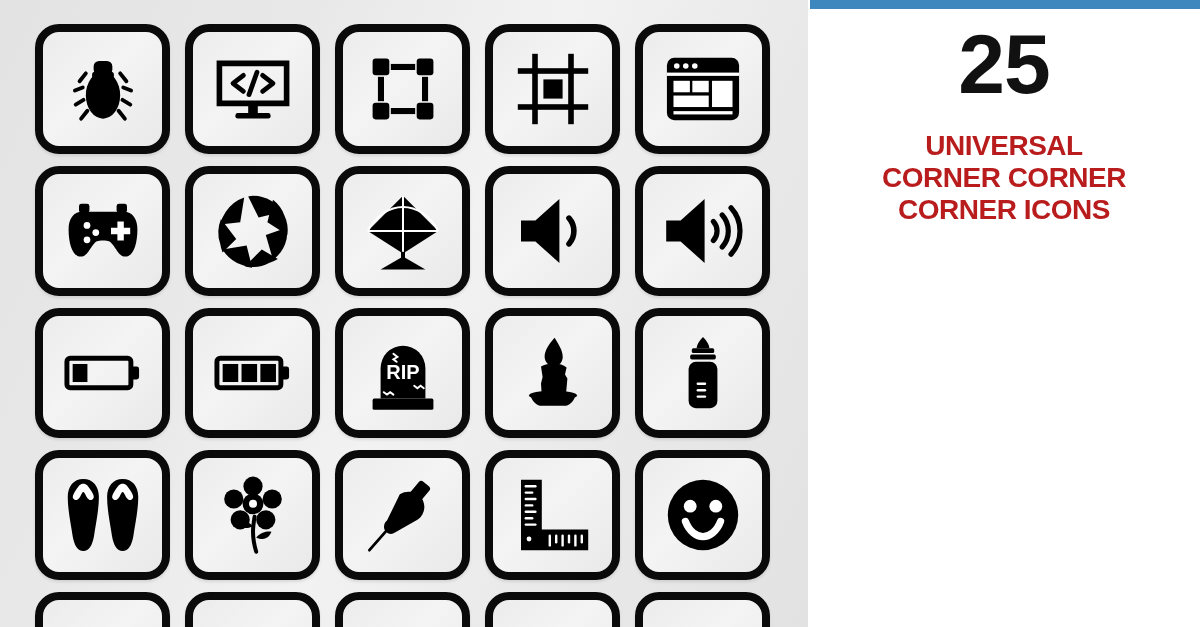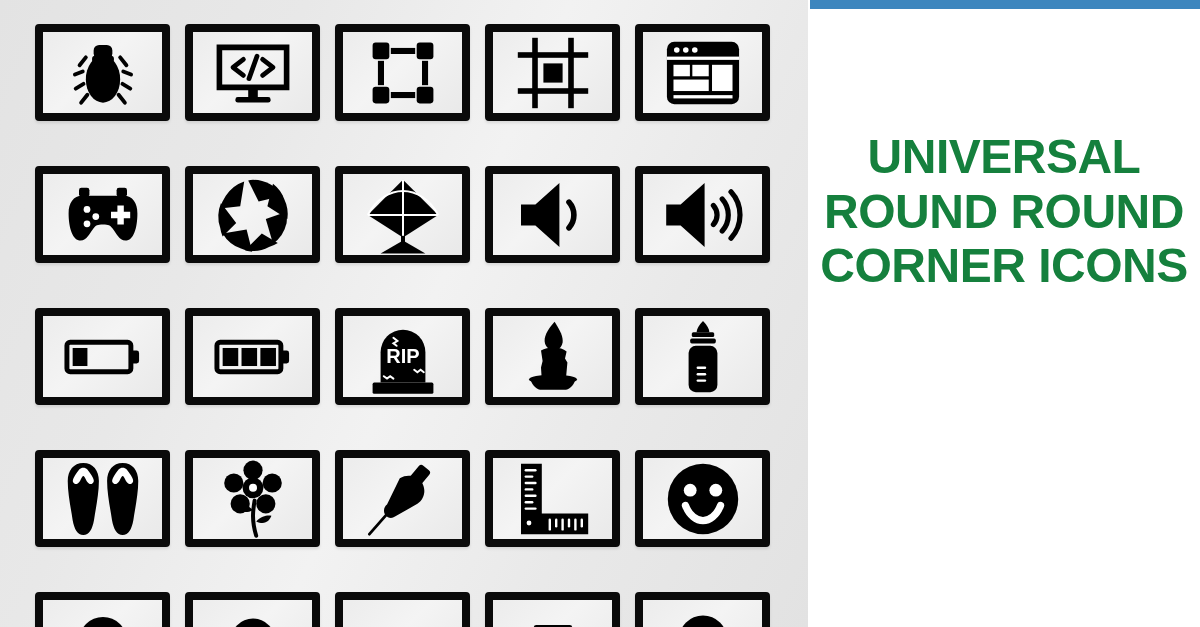--- a/index.html
+++ b/index.html
@@ -17,22 +17,22 @@
     overflow:hidden;
   }
   #icon-grid{
     position:absolute;left:35px;top:24px;
     display:grid;
     grid-template-columns:repeat(5,135px);
     grid-template-rows:repeat(5,131px);
     column-gap:15px;row-gap:11px;
   }
   .tile{
-    width:135px;height:97px;box-sizing:border-box;
-    border:8px solid #0a0a0a;border-radius:4px;
+    width:135px;height:130px;box-sizing:border-box;
+    border:8px solid #0a0a0a;border-radius:24px;
     background:linear-gradient(135deg,#ececec 0%,#f4f4f4 45%,#e9e9e9 100%);
     display:flex;align-items:center;justify-content:center;
     box-shadow:0 2px 3px rgba(0,0,0,.10);
   }
   .tile svg{display:block;}
   .glyph{fill:#000;}
 
   
   #right-panel{
     position:absolute;left:808px;top:0;width:392px;height:627px;
@@ -41,21 +41,21 @@
   #top-accent-bar{
     position:absolute;left:2px;top:0;width:390px;height:9px;
   }
   #big-number{
     position:absolute;left:0;top:22px;width:392px;
     text-align:center;font-size:84px;font-weight:700;line-height:1;
     letter-spacing:-1px;color:#111;
   }
   #title-block{
     position:absolute;left:0;top:130px;width:392px;text-align:center;
-    font-size:48px;font-weight:700;line-height:1.14;color:#15803d;
+    font-size:28px;font-weight:700;line-height:1.14;color:#b91c1c;
     letter-spacing:-0.5px;
   }
   #title-block div{white-space:nowrap;}
 </style>
 </head>
 <body>
 
 <div id="page">
 
   <div id="left-panel">
@@ -416,21 +416,22 @@
         </span>
       </div>
 
     </div>
   </div>
 
   <div id="right-panel">
 
     <div id="top-accent-bar" style="background: rgb(61, 134, 190);"></div>
 
+    <div id="big-number">25</div>
 
     <div id="title-block">
       <div>UNIVERSAL</div>
-      <div>ROUND ROUND</div>
+      <div>CORNER CORNER</div>
       <div>CORNER ICONS</div>
     </div>
 
   </div>
 </div>
 
 </body></html>

